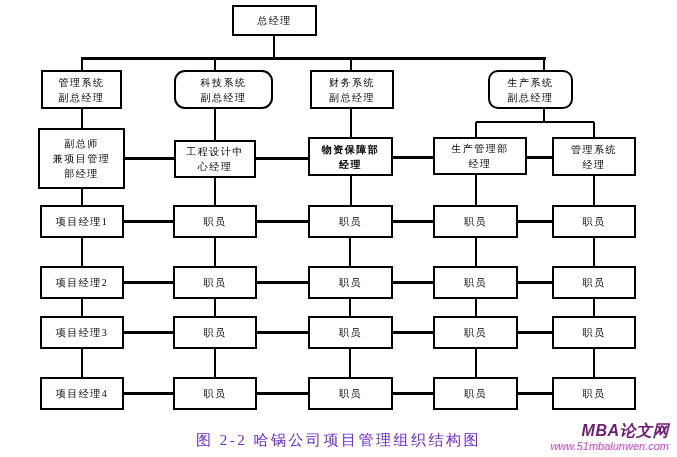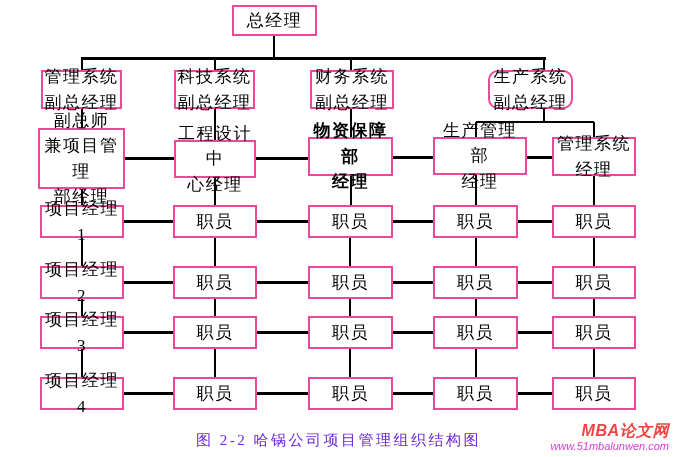--- a/index.html
+++ b/index.html
@@ -8,28 +8,28 @@
     width:677px;height:457px;
     background:#ffffff;
     overflow:hidden;
     font-family:"Liberation Serif","DejaVu Serif",serif;
     color:#000;
   }
   #edges{position:absolute;left:0;top:0;width:677px;height:457px;}
   .node{
     position:absolute;
     box-sizing:border-box;
-    border:2px solid #ec4899;
+    border:2px solid #000000;
     background:#fff;
     display:flex;
     align-items:center;
     justify-content:center;
     text-align:center;
     white-space:pre-line;
-    font-size:17px;
+    font-size:10px;
     line-height:1.5;
     letter-spacing:1.5px;
   }
   .caption{
     position:absolute;
     left:0;top:431px;width:677px;
     text-align:center;
     font-size:15px;
     letter-spacing:2.5px;
     color:#6d28d9;
@@ -101,21 +101,21 @@
       <line x1="594" y1="348" x2="594" y2="378" stroke="#000000" stroke-width="2" shape-rendering="crispEdges"></line>
       <line x1="124" y1="393" x2="173" y2="393" stroke="#000000" stroke-width="3" shape-rendering="crispEdges"></line>
       <line x1="257" y1="393" x2="308" y2="393" stroke="#000000" stroke-width="3" shape-rendering="crispEdges"></line>
       <line x1="393" y1="393" x2="433" y2="393" stroke="#000000" stroke-width="3" shape-rendering="crispEdges"></line>
       <line x1="518" y1="393" x2="552" y2="393" stroke="#000000" stroke-width="3" shape-rendering="crispEdges"></line>
     </svg>
   <div id="nodes">
       <div class="node" style="left: 232px; top: 5px; width: 85px; height: 31px;">总经理</div>
       <div class="node" style="left: 41px; top: 70px; width: 81px; height: 39px;">管理系统
 副总经理</div>
-      <div class="node" style="left: 174px; top: 70px; width: 81px; height: 39px;">科技系统
+      <div class="node" style="left: 174px; top: 70px; width: 99px; height: 39px; border-radius: 11px;">科技系统
 副总经理</div>
       <div class="node" style="left: 310px; top: 70px; width: 84px; height: 39px;">财务系统
 副总经理</div>
       <div class="node" style="left: 488px; top: 70px; width: 85px; height: 39px; border-radius: 10px;">生产系统
 副总经理</div>
       <div class="node" style="left: 38px; top: 128px; width: 87px; height: 61px;">副总师
 兼项目管理
 部经理</div>
       <div class="node" style="left: 174px; top: 140px; width: 82px; height: 38px;">工程设计中
 心经理</div>
@@ -141,16 +141,16 @@
       <div class="node" style="left: 433px; top: 316px; width: 85px; height: 33px;">职员</div>
       <div class="node" style="left: 552px; top: 316px; width: 84px; height: 33px;">职员</div>
       <div class="node" style="left: 40px; top: 377px; width: 84px; height: 33px;">项目经理4</div>
       <div class="node" style="left: 173px; top: 377px; width: 84px; height: 33px;">职员</div>
       <div class="node" style="left: 308px; top: 377px; width: 85px; height: 33px;">职员</div>
       <div class="node" style="left: 433px; top: 377px; width: 85px; height: 33px;">职员</div>
       <div class="node" style="left: 552px; top: 377px; width: 84px; height: 33px;">职员</div>
     </div>
   <div class="caption">图 2-2   哈锅公司项目管理组织结构图</div>
   <div class="watermark">
-    <div class="wm-brand" style="color: #ef4444;">MBA论文网</div>
+    <div class="wm-brand" style="color: #701a75;">MBA论文网</div>
     <div class="wm-url" style="color: rgb(216, 58, 216);">www.51mbalunwen.com</div>
   </div>
 </div>
 
 </body></html>

